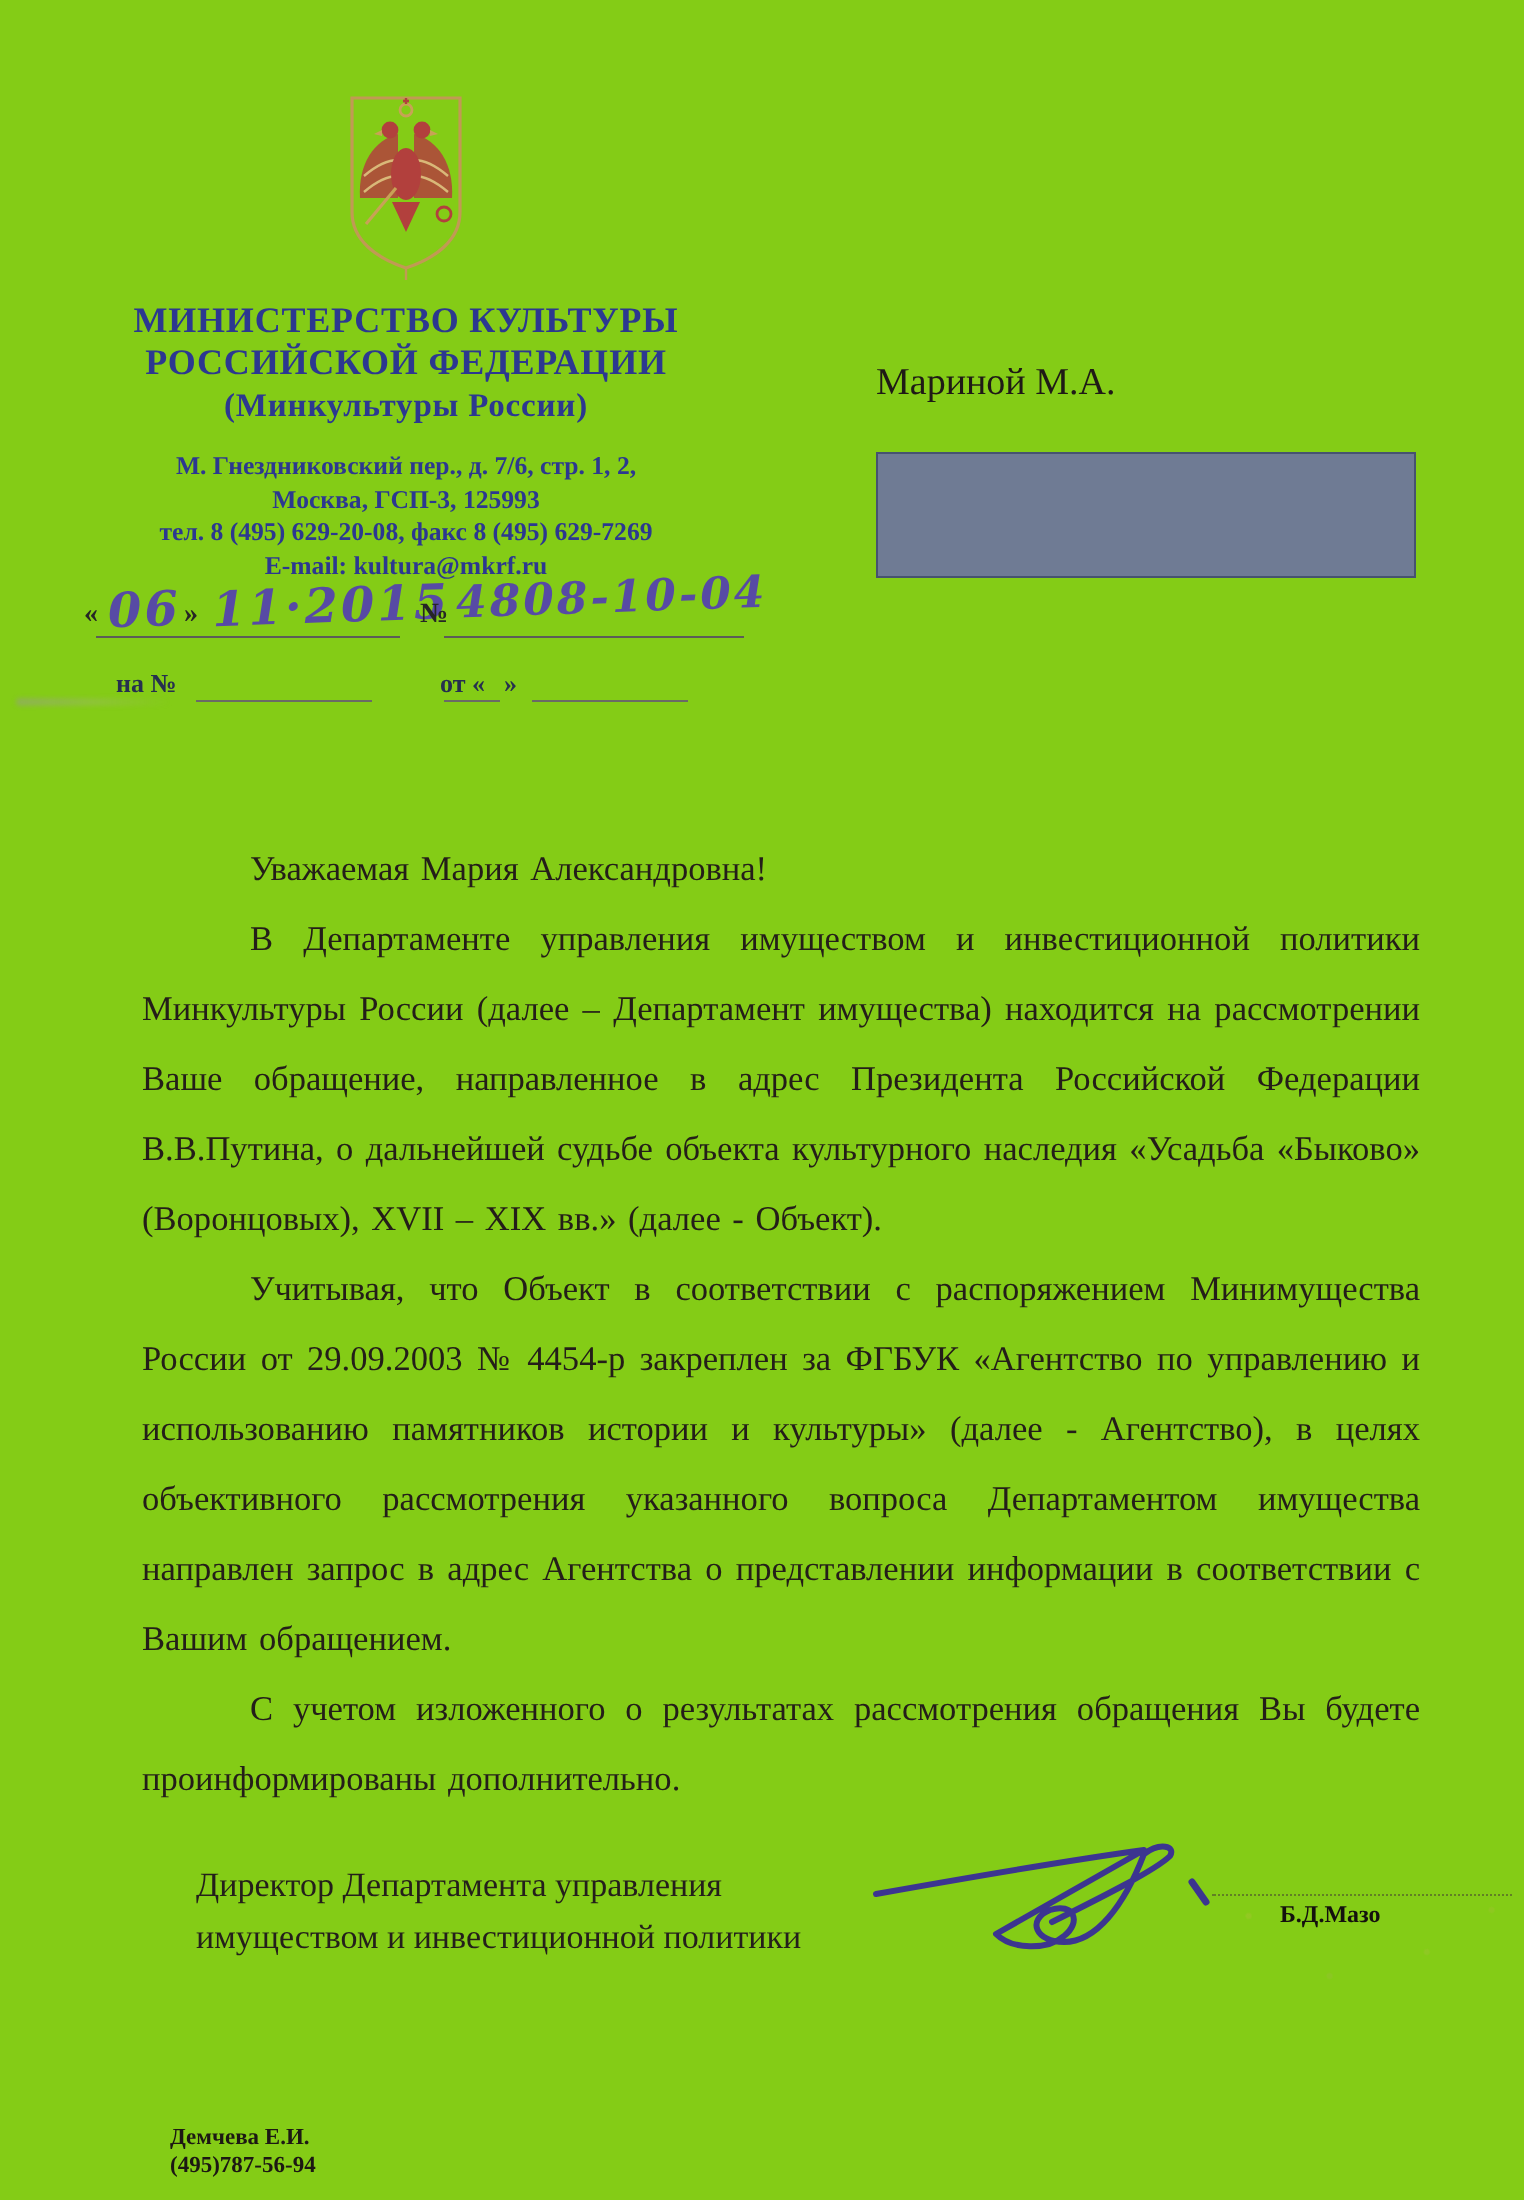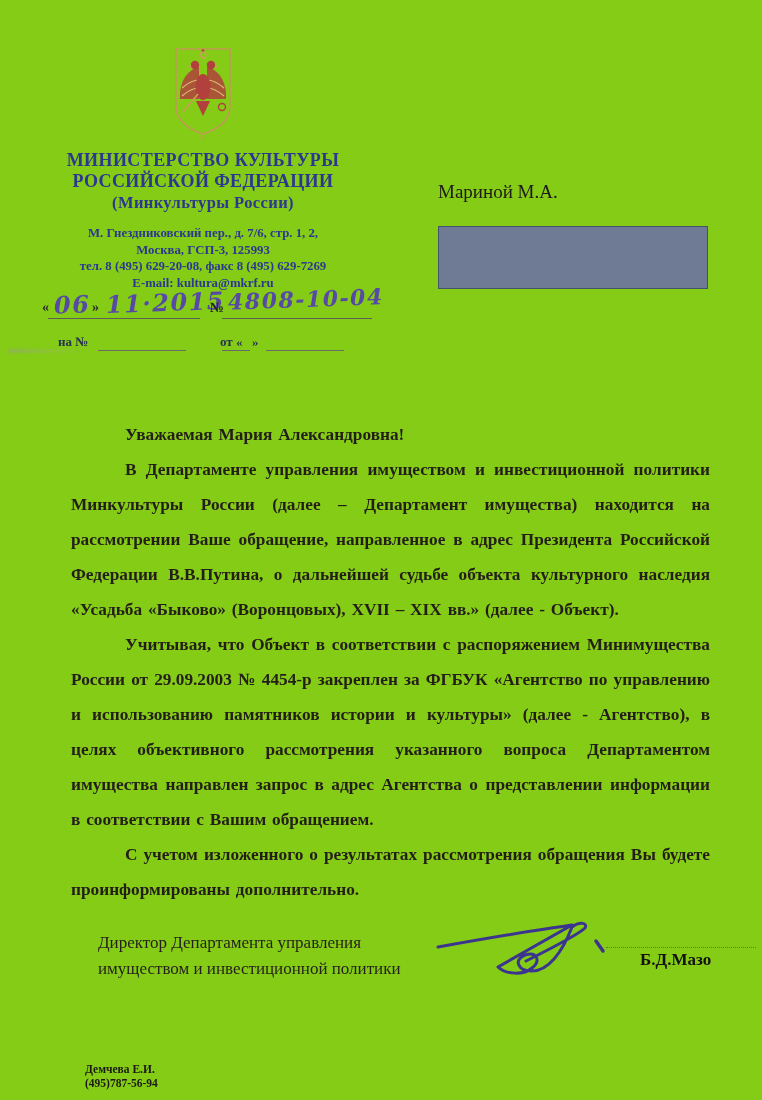--- a/index.html
+++ b/index.html
@@ -32,27 +32,27 @@
     filter:blur(1px);}
   
   .recipient{position:absolute;left:438px;top:181px;width:268px;text-align:left;
     font-size:19px;color:#1f1a16;}
   .redaction{position:absolute;left:438px;top:226px;width:268px;height:61px;
     background:#6f7b94;border:1px solid #46536f;}
   
   .body{position:absolute;left:71px;top:417px;width:639px;
     font-size:17.3px;line-height:35px;}
   .salutation{text-align:center;margin:0 0 0 0;}
-  .body p{margin:0;text-align:justify;text-indent:54px;word-spacing:1.5px;font-weight:bold;}
+  .body p{margin:0;text-align:justify;text-indent:54px;word-spacing:1.5px;}
   
   .sig-title{position:absolute;left:98px;top:930px;font-size:17px;line-height:26px;color:#241f1b;}
   .sig-scrawl{position:absolute;left:428px;top:903px;}
   .sig-dotline{position:absolute;left:606px;top:947px;width:150px;height:0;
     border-top:1px dotted rgba(70,65,50,.55);}
-  .sig-name{position:absolute;left:640px;top:950px;font-size:17px;font-weight:bold;color:#14110e;}
+  .sig-name{position:absolute;left:640px;top:950px;font-size:12px;font-weight:bold;color:#14110e;}
   .speckle{position:absolute;left:600px;top:940px;width:162px;height:60px;opacity:.5;
     background-image:
       radial-gradient(circle at 15% 30%, rgba(190,190,70,.5) 1px, transparent 2px),
       radial-gradient(circle at 70% 60%, rgba(180,190,80,.45) 1px, transparent 2px),
       radial-gradient(circle at 40% 80%, rgba(170,180,90,.4) 1px, transparent 2px),
       radial-gradient(circle at 90% 25%, rgba(185,185,75,.4) 1px, transparent 2px);}
   
   .footer{position:absolute;left:85px;top:1062px;font-size:11.5px;font-weight:bold;
     line-height:14px;color:#1c1813;}
 </style>

